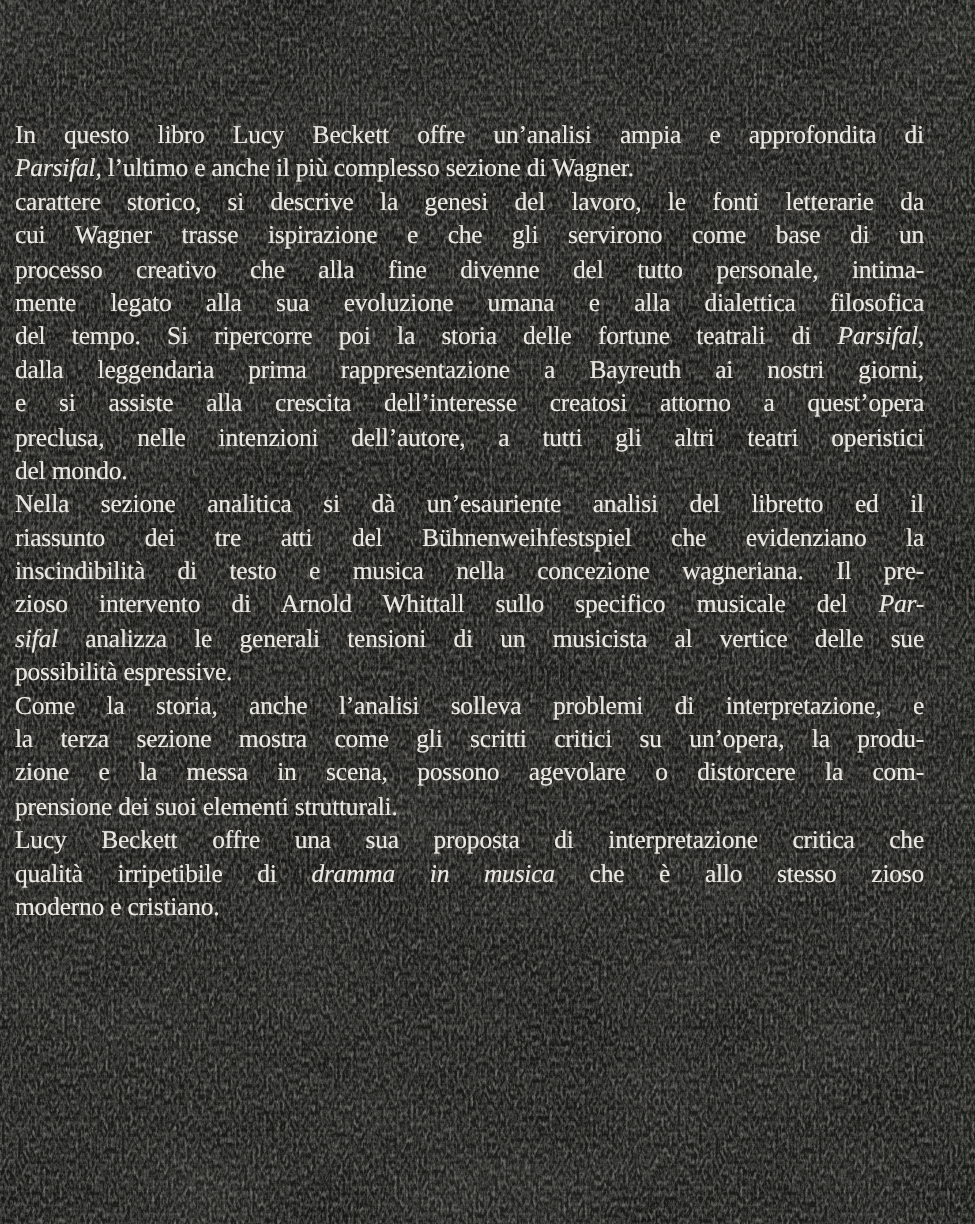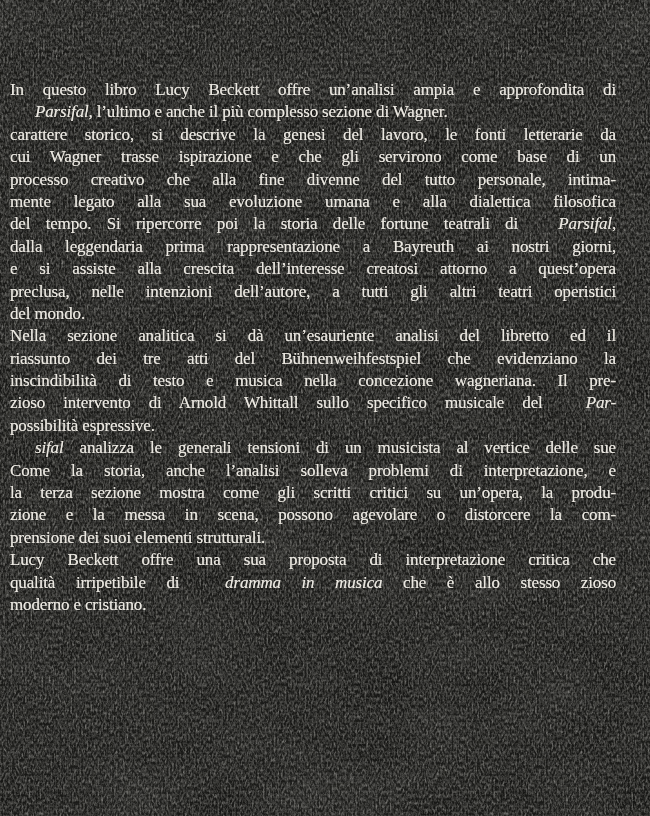--- a/index.html
+++ b/index.html
@@ -42,21 +42,21 @@
     height: 22.4px;
     line-height: 22.4px;
     text-align: justify;
     text-align-last: justify;
     overflow: hidden;
     white-space: normal;
   }
   .line.last {
     text-align-last: left;
   }
-  .seg.it { font-style: italic; margin-left: 25px; }
+  .seg.it { font-style: italic; }
 </style>
 </head>
 <body>
 
 <div class="jacket" style="--bg: #161614; --fg: #eae7e0;">
 
   <svg class="texture" width="650" height="816" viewBox="0 0 650 816" xmlns="http://www.w3.org/2000/svg" aria-hidden="true">
     <defs>
       <filter id="grain" x="0" y="0" width="100%" height="100%">
         <feTurbulence type="fractalNoise" baseFrequency="0.55 0.28" numOctaves="3" seed="11" stitchTiles="stitch" result="n"></feTurbulence>
@@ -88,22 +88,22 @@
       <div class="line"><span class="seg">mente legato alla sua evoluzione umana e alla dialettica filosofica</span></div>
       <div class="line"><span class="seg">del tempo. Si ripercorre poi la storia delle fortune teatrali di </span><span class="seg it">Parsifal,</span></div>
       <div class="line"><span class="seg">dalla leggendaria prima rappresentazione a Bayreuth ai nostri giorni,</span></div>
       <div class="line"><span class="seg">e si assiste alla crescita dell’interesse creatosi attorno a quest’opera</span></div>
       <div class="line"><span class="seg">preclusa, nelle intenzioni dell’autore, a tutti gli altri teatri operistici</span></div>
       <div class="line last"><span class="seg">del mondo.</span></div>
       <div class="line"><span class="seg">Nella sezione analitica si dà un’esauriente analisi del libretto ed il</span></div>
       <div class="line"><span class="seg">riassunto dei tre atti del Bühnenweihfestspiel che evidenziano la</span></div>
       <div class="line"><span class="seg">inscindibilità di testo e musica nella concezione wagneriana. Il pre-</span></div>
       <div class="line"><span class="seg">zioso intervento di Arnold Whittall sullo specifico musicale del </span><span class="seg it">Par-</span></div>
+      <div class="line"><span class="seg it">sifal</span><span class="seg"> analizza le generali tensioni di un musicista al vertice delle sue</span></div>
       <div class="line last"><span class="seg">possibilità espressive.</span></div>
-      <div class="line"><span class="seg it">sifal</span><span class="seg"> analizza le generali tensioni di un musicista al vertice delle sue</span></div>
       <div class="line"><span class="seg">Come la storia, anche l’analisi solleva problemi di interpretazione, e</span></div>
       <div class="line"><span class="seg">la terza sezione mostra come gli scritti critici su un’opera, la produ-</span></div>
       <div class="line"><span class="seg">zione e la messa in scena, possono agevolare o distorcere la com-</span></div>
       <div class="line last"><span class="seg">prensione dei suoi elementi strutturali.</span></div>
       <div class="line"><span class="seg">Lucy Beckett offre una sua proposta di interpretazione critica che</span></div>
       <div class="line"><span class="seg">qualità irripetibile di </span><span class="seg it">dramma in musica</span><span class="seg"> che è allo stesso zioso</span></div>
       <div class="line last"><span class="seg">moderno e cristiano.</span></div>
     </div>
 
 </div>

